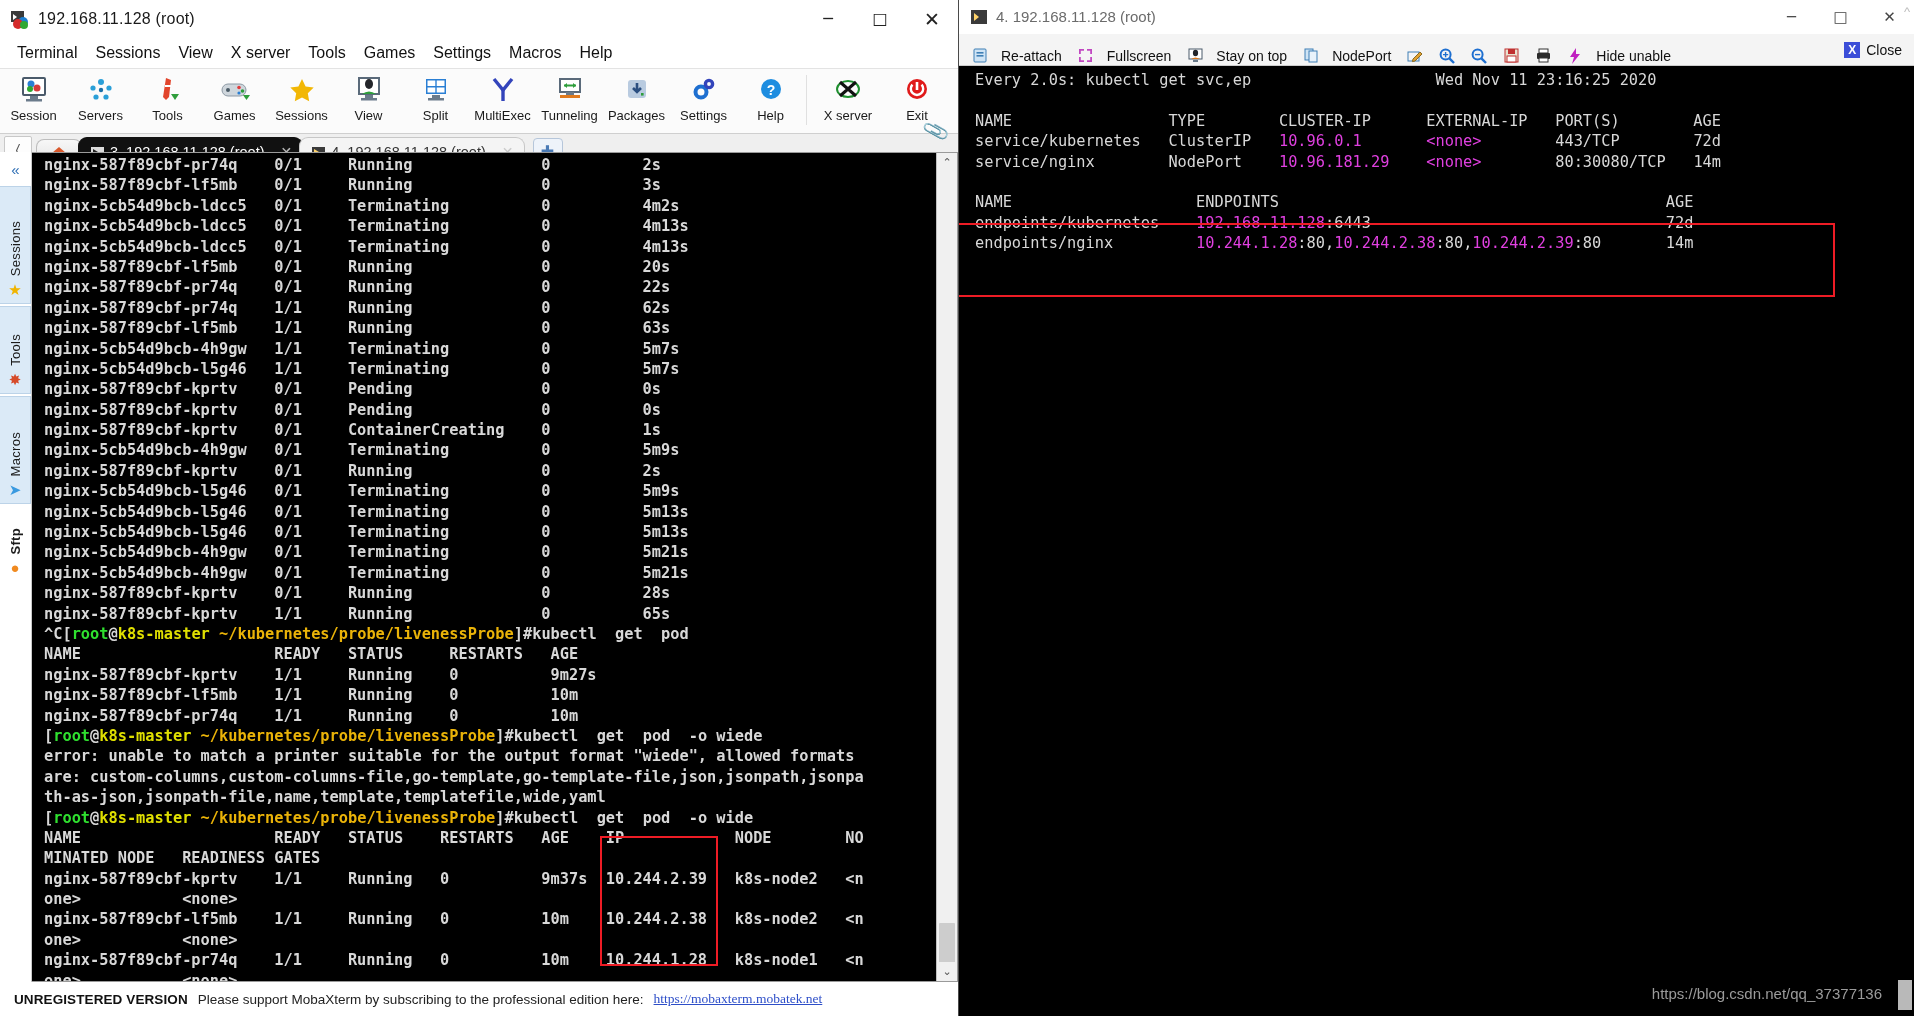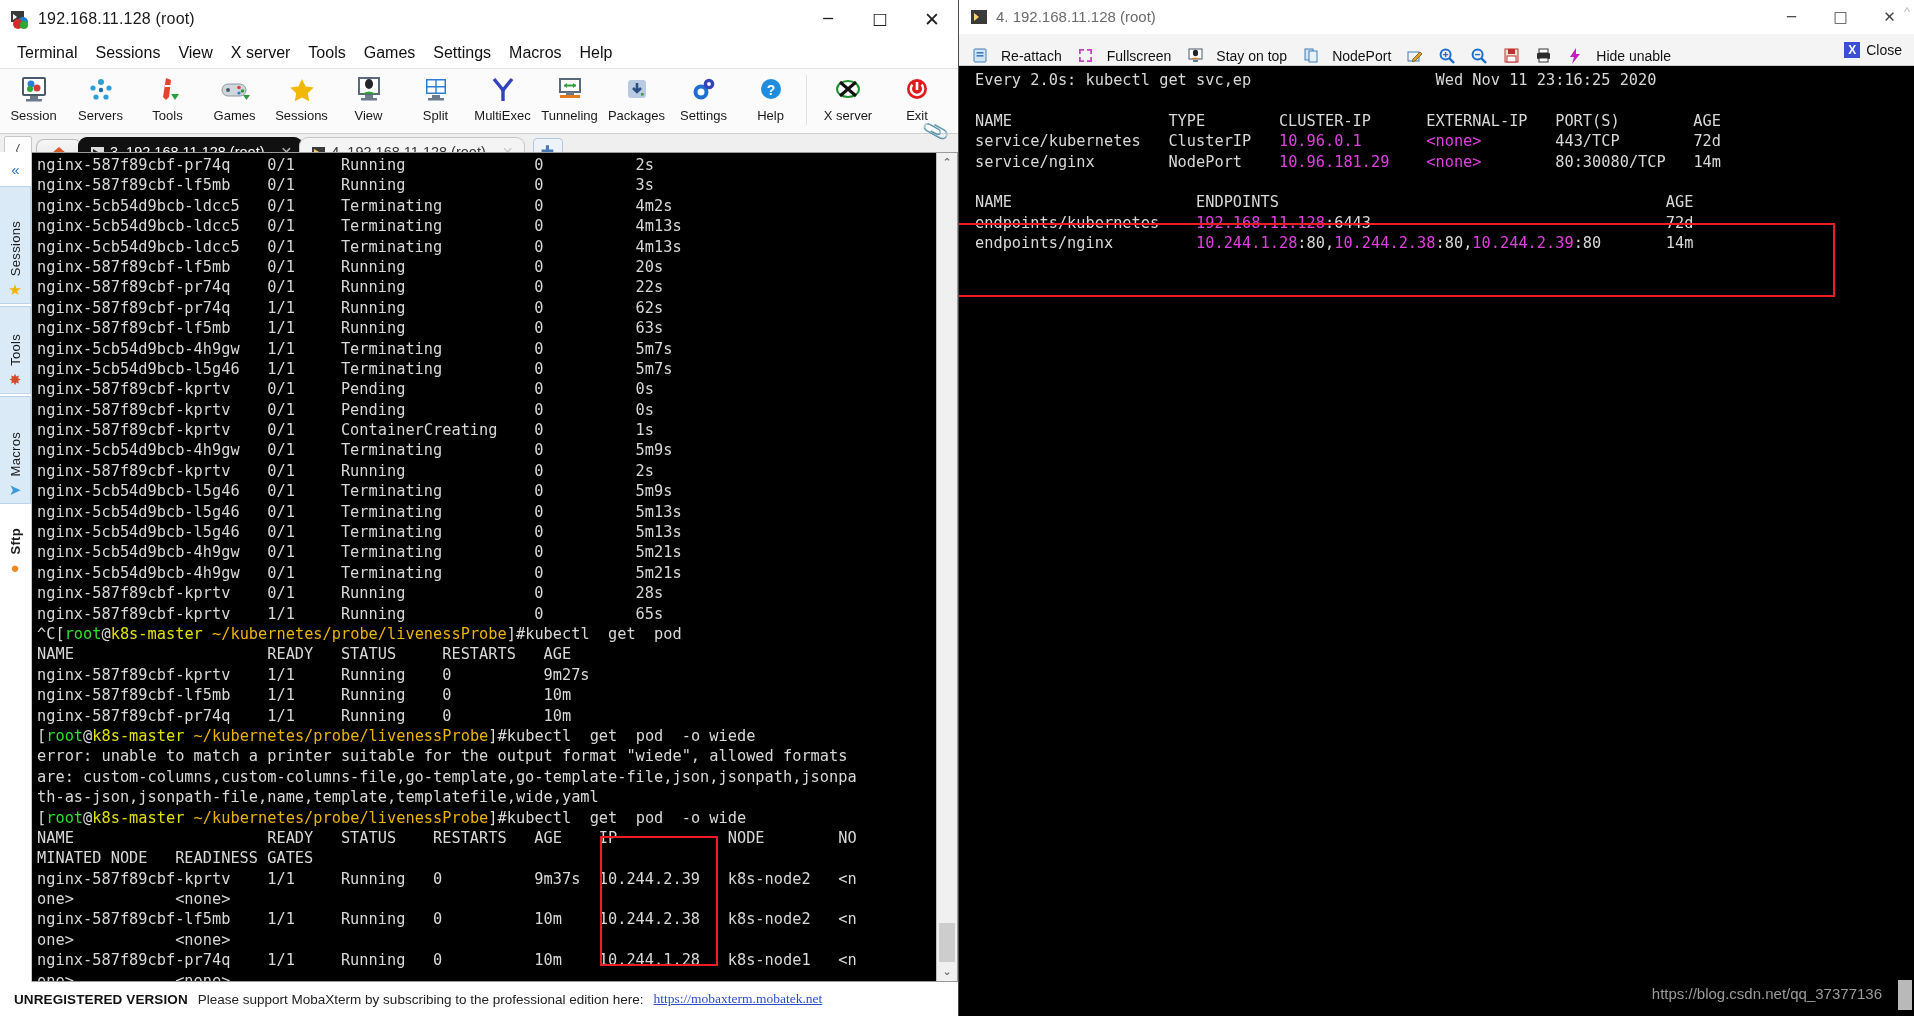--- a/index.html
+++ b/index.html
@@ -107,21 +107,21 @@
   
   .term-wrap {
     position: absolute; left: 32px; top: 152px; right: 0; bottom: 34px;
     background: #000000; border: 1px solid #9a9a9a; border-left: none;
   }
   .term {
     position: absolute; left: 0; top: 0; right: 21px; bottom: 0;
     background: #000000; overflow: hidden;
     font-family: "DejaVu Sans Mono", "Liberation Mono", monospace;
     font-size: 15.3px; line-height: 20.4px; color: #d6d6d6;
-    padding: 2px 0 0 5px; white-space: pre;
+    padding: 2px 0 0 12px; white-space: pre; font-weight: bold;
   }
   .term .ln { height: 20.4px; }
   .c-white { color: #d8d8d8; }
   .c-cyan  { color: #eab308; }
   .c-green { color: #2fe02f; }
   .c-yellow{ color: #e0e000; }
   .c-mag   { color: #e040e0; }
 
   
   .annot {

